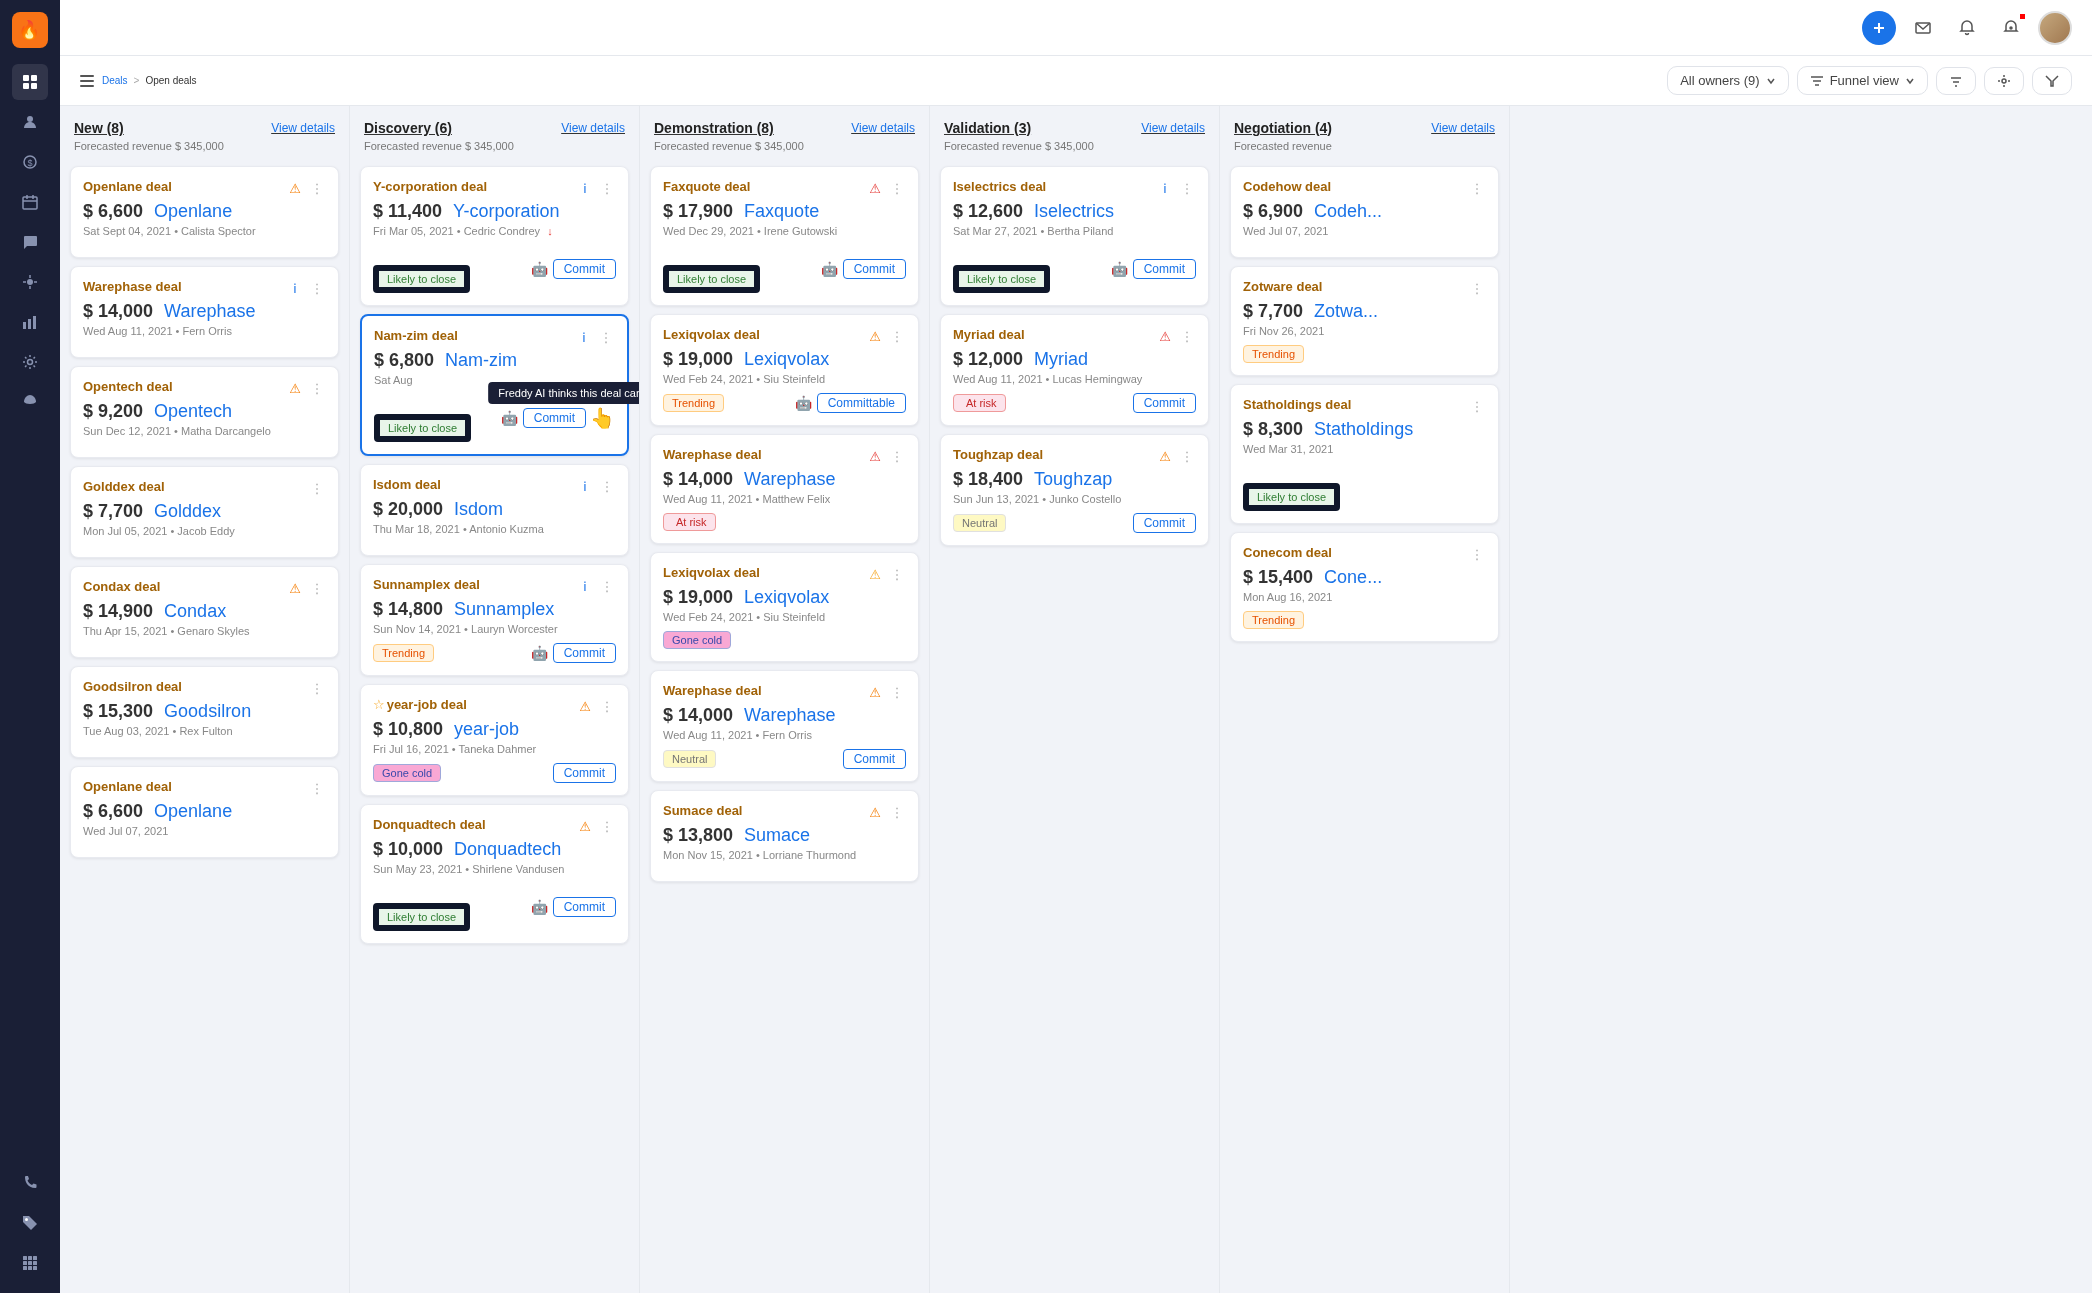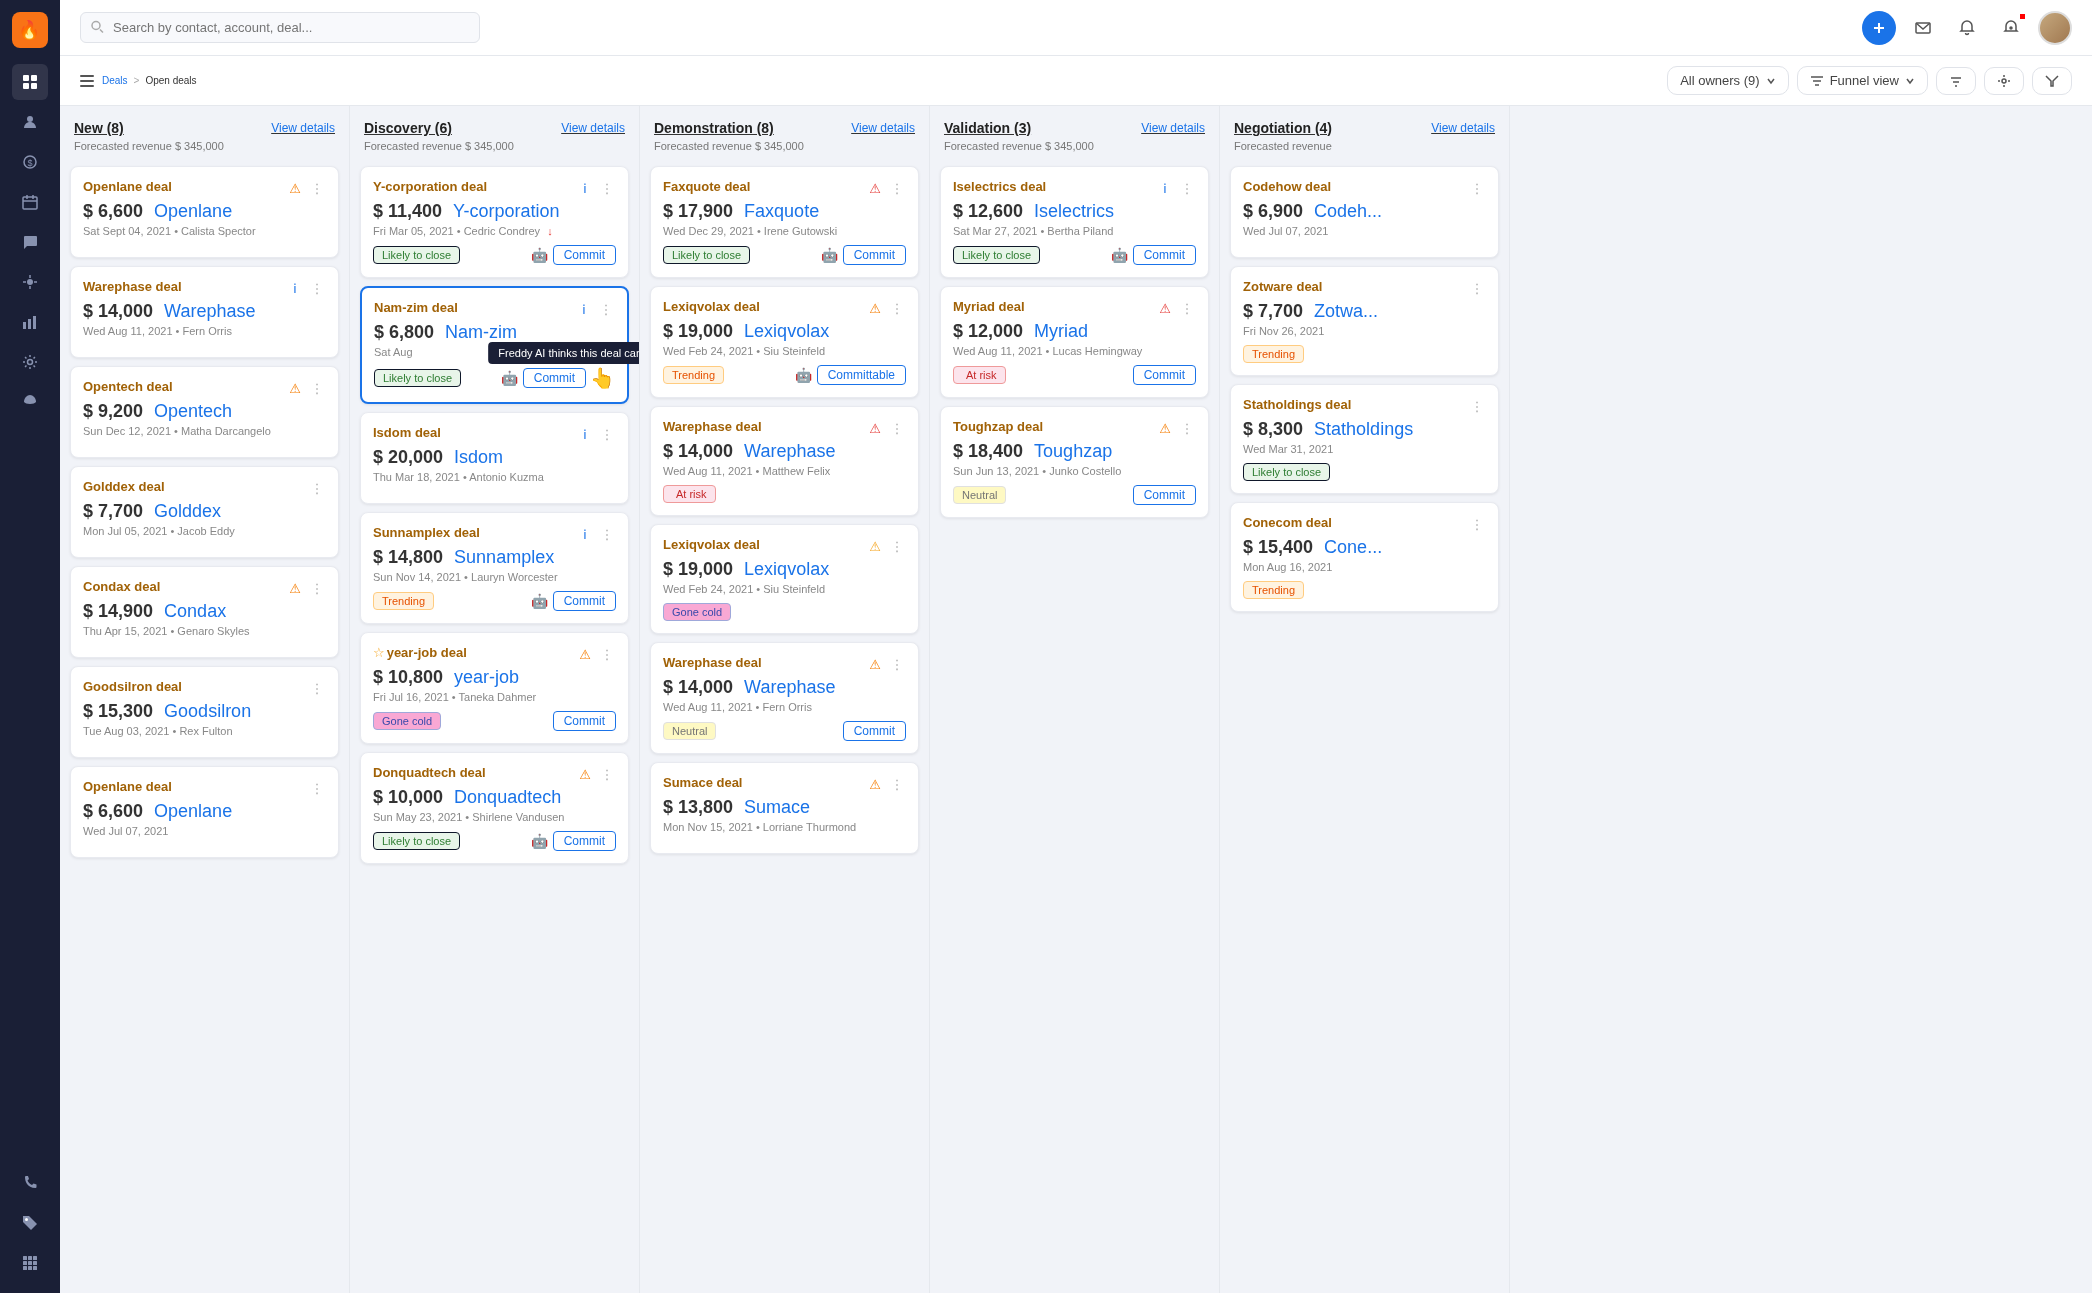--- a/index.html
+++ b/index.html
@@ -53,21 +53,21 @@
     .card-title-row { display: flex; align-items: flex-start; justify-content: space-between; margin-bottom: 4px; }
     .card-title { font-weight: 600; font-size: 13px; color: #a16207; cursor: pointer; flex: 1; }
     .card-icons { display: flex; gap: 4px; align-items: center; flex-shrink: 0; }
     .card-icon { width: 18px; height: 18px; display: flex; align-items: center; justify-content: center; cursor: pointer; color: #aaa; font-size: 13px; }
     .card-amount-row { font-size: 18px; color: #333; margin-bottom: 3px; }
     .card-amount { font-weight: 600; }
     .card-company { color: #1a73e8; cursor: pointer; margin-left: 6px; }
     .card-meta { font-size: 11px; color: #888; margin-bottom: 8px; }
     .card-footer { display: flex; align-items: center; justify-content: space-between; margin-top: 6px; }
     .badge { display: inline-block; padding: 2px 8px; border-radius: 4px; font-size: 11px; font-weight: 500; }
-    .badge-likely { background: #e8f5e9; color: #2e7d32; border: 1px solid #0f172a; }
+    .badge-likely { background: #e8f5e9; color: #2e7d32; border: 6px solid #0f172a; margin-top: 20px; }
     .badge-neutral { background: #fef9c3; color: #757575; border: 1px solid #e0e0e0; }
     .badge-trending { background: #fff3e0; color: #e65100; border: 1px solid #ffcc80; }
     .badge-at-risk { background: #fce4ec; color: #c62828; border: 1px solid #ef9a9a; padding-left: 12px; }
     .badge-gone-cold { background: #f9a8d4; color: #3949ab; border: 1px solid #9fa8da; }
     .commit-btn { font-size: 12px; color: #1a73e8; border: 1px solid #1a73e8; border-radius: 4px; padding: 2px 10px; cursor: pointer; background: #fff; }
     .committable-btn { font-size: 12px; color: #1a73e8; border: 1px solid #1a73e8; border-radius: 4px; padding: 2px 10px; cursor: pointer; background: #fff; }
 
     
     .tooltip-container { position: relative; }
     .tooltip { position: absolute; bottom: 110%; left: 50%; transform: translateX(-30%); background: #1a1f36; color: #fff; font-size: 11px; padding: 5px 10px; border-radius: 4px; white-space: nowrap; z-index: 100; pointer-events: none; }
@@ -179,29 +179,20 @@
             <rect x="6" y="11" width="4" height="4" rx="0.5"></rect>
             <rect x="11" y="11" width="4" height="4" rx="0.5"></rect>
           </svg>
       </div>
     </div>
   </div>
 
   <div class="main">
 
     <div class="topbar">
-      <div class="search-box">
-        <span class="search-icon-wrap">
-          <svg width="14" height="14" viewBox="0 0 14 14" fill="none" stroke="#aaa" stroke-width="1.5">
-              <circle cx="6" cy="6" r="4"></circle>
-              <line x1="10" y1="10" x2="13" y2="13"></line>
-            </svg>
-        </span>
-        <input type="text" placeholder="Search by contact, account, deal..." style="">
-      </div>
       <div class="topbar-right">
         <button class="topbar-btn primary">
           <svg width="16" height="16" viewBox="0 0 16 16" fill="white">
               <line x1="8" y1="3" x2="8" y2="13" stroke="white" stroke-width="2"></line>
               <line x1="3" y1="8" x2="13" y2="8" stroke="white" stroke-width="2"></line>
             </svg>
         </button>
         <button class="topbar-btn">
           <svg width="16" height="16" viewBox="0 0 16 16" fill="none" stroke="#555" stroke-width="1.5">
               <rect x="1" y="3" width="14" height="10" rx="1"></rect>

